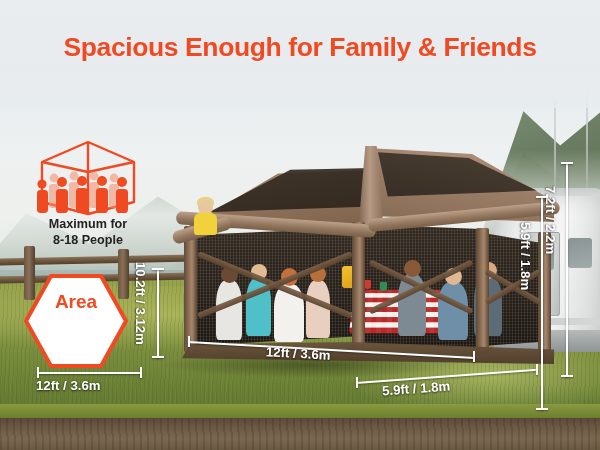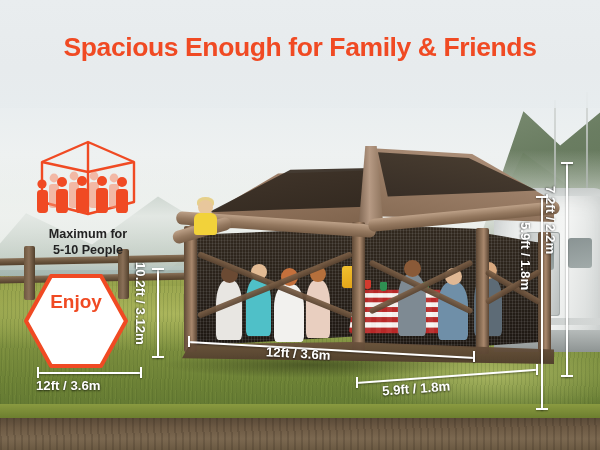--- a/index.html
+++ b/index.html
@@ -269,21 +269,21 @@
   }
   .h2 {
     margin-top:11px;
     font-size:16.4px; color:#3b3f42; letter-spacing:-.25px; line-height:1;
   }
 
   
   .cap { position:absolute; left:22px; top:138px; width:132px; height:120px; }
   .cap svg { position:absolute; left:0; top:0; }
   .cap-txt {
-    position:absolute; left:-4px; top:88px; width:140px; text-align:center;
+    position:absolute; left:-4px; top:78px; width:140px; text-align:center;
     font-size:12.6px; font-weight:bold; color:#222; line-height:1.28;
   }
 
   
   .area { position:absolute; left:22px; top:272px; width:108px; height:98px; }
   .area svg { position:absolute; left:0; top:0; }
   .area-txt {
     position:absolute; left:0; top:20px; width:108px; text-align:center;
     color:#F04A23; font-weight:bold; line-height:1.06;
   }
@@ -466,30 +466,30 @@
         <circle cx="80" cy="43" r="5"></circle>
           <rect x="74" y="50" width="12" height="25" rx="3.6"></rect>
         <circle cx="100" cy="44" r="5"></circle>
           <rect x="94" y="51" width="12" height="24" rx="3.6"></rect>
         <circle cx="20" cy="46" r="4.6"></circle>
           <rect x="15" y="52" width="11" height="23" rx="3.4"></rect>
       </g>
     </svg>
     <div class="cap-txt">
       <div>Maximum for</div>
-      <div>5-10 People</div>
+      <div>8-18 People</div>
     </div>
   </div>
 
   <div class="area">
     <svg width="108" height="98" viewBox="0 0 108 98">
       <polygon points="29,4 79,4 104,49 79,94 29,94 4,49" fill="#FFFFFF" stroke="#F04A23" stroke-width="4" stroke-linejoin="round"></polygon>
     </svg>
     <div class="area-txt">
-      <div class="area-l1">Enjoy</div>
+      <div class="area-l1">Area</div>
     </div>
   </div>
 
   <div class="dline d-h1"></div>
   <div class="dcap  d-h1a"></div>
   <div class="dcap  d-h1b"></div>
   <div class="dim   t-h1">12ft / 3.6m</div>
 
   <div class="dline d-h2"></div>
   <div class="dcap  d-h2a"></div>

